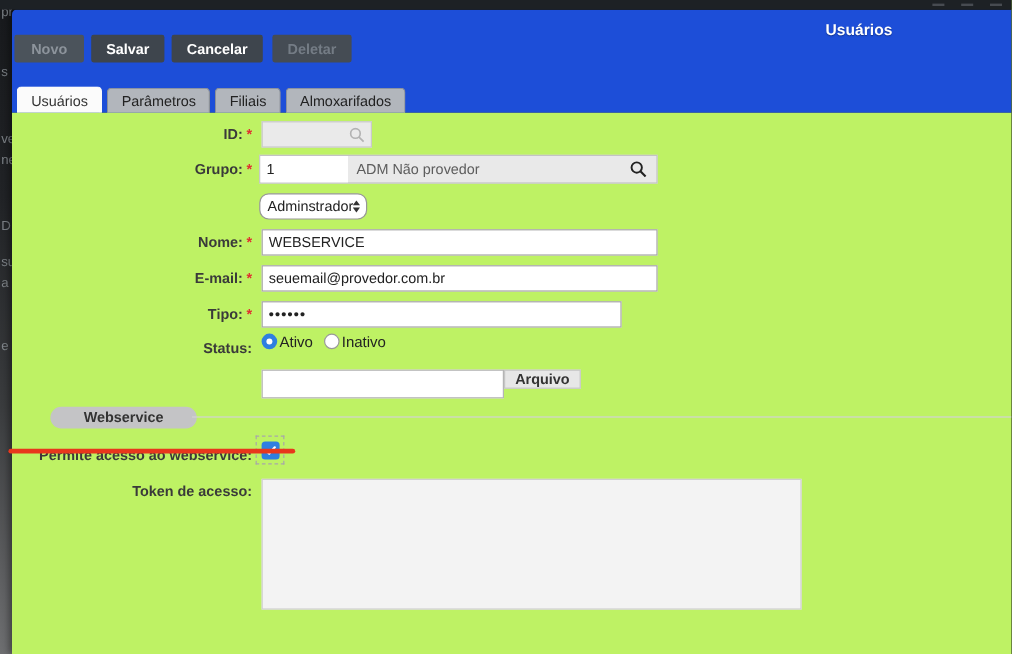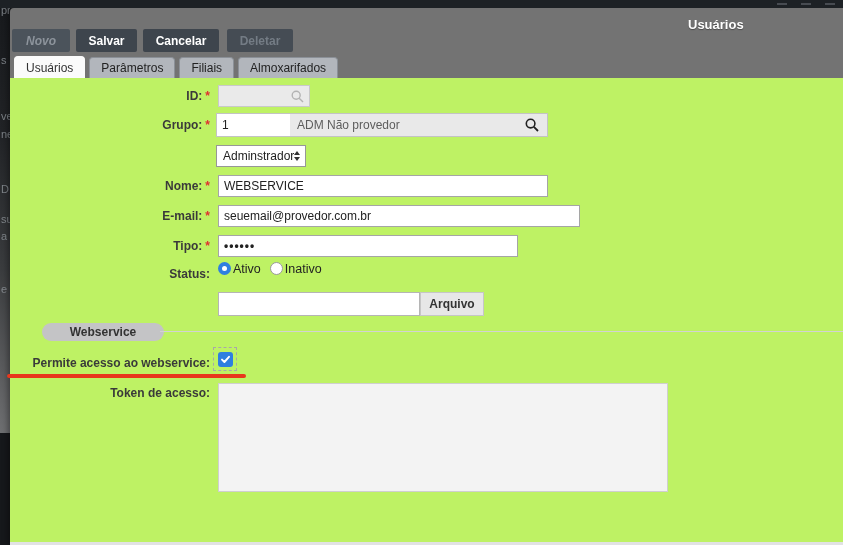--- a/index.html
+++ b/index.html
@@ -12,21 +12,21 @@
     color:#333;
   }
 
   
   .topbar { position:absolute; left:0; top:0; width:843px; height:8px; background:#1d2125; z-index:5; }
   .topbar .glyphs { position:absolute; right:8px; top:3px; display:flex; gap:14px; }
   .topbar .glyphs i { display:block; width:10px; height:2px; background:#6a7077; opacity:.55; }
 
   
   .left-strip {
-    position:absolute; left:0; top:0; width:10px; height:433px;
+    position:absolute; left:0; top:0; width:10px; height:545px;
     background:linear-gradient(180deg,#17191c 0%, #212326 30%, #3a3c3e 62%, #5a5b5d 85%, #6e6f71 100%);
     overflow:hidden; z-index:1;
   }
   .left-strip span {
     position:absolute; left:1px; color:#9aa0a6; font-size:11px; opacity:.75; white-space:nowrap;
   }
   .left-strip span:nth-of-type(1){ top:4px; }
   .left-strip span:nth-of-type(2){ top:54px; }
   .left-strip span:nth-of-type(3){ top:110px; }
   .left-strip span:nth-of-type(4){ top:128px; }
@@ -35,31 +35,31 @@
   .left-strip span:nth-of-type(7){ top:213px; }
   .left-strip span:nth-of-type(8){ top:230px; }
   .left-strip span:nth-of-type(9){ top:283px; }
 
   
   .panel {
     position:absolute; left:10px; top:8px; width:833px; height:537px;
     border-radius:4px 0 0 0; overflow:hidden; z-index:3;
     box-shadow:-2px 0 6px rgba(0,0,0,.4);
   }
-  .panel-header { position:relative; height:70px; background:#737373; }
+  .panel-header { position:relative; height:86px; background:#1d4ed8; }
   .panel-title {
     position:absolute; left:678px; top:9px; color:#fff; font-weight:bold; font-size:13px;
     text-shadow:0 1px 1px rgba(0,0,0,.35);
   }
   .toolbar { position:absolute; left:2px; top:21px; display:flex; }
   .toolbar button {
     height:23px; border:none; border-radius:2px; font-family:inherit;
     font-size:12px; font-weight:bold; padding:0 10px; cursor:pointer;
   }
-  .btn-novo    { min-width:58px; background:#4b535b; color:#8d949c; margin-right:6px; cursor:default;font-style:italic; }
+  .btn-novo    { min-width:58px; background:#4b535b; color:#8d949c; margin-right:6px; cursor:default; }
   .btn-salvar  { min-width:61px; background:#3e454d; color:#ffffff; margin-right:6px; }
   .btn-cancelar{ min-width:76px; background:#3e454d; color:#ffffff; margin-right:8px; }
   .btn-deletar { min-width:66px; background:#454c54; color:#747c85; cursor:default; }
 
   .tabs { position:absolute; left:4px; bottom:0; display:flex; gap:4px; align-items:flex-end; }
   .tab {
     height:21px; padding:0 11px; display:flex; align-items:center;
     font-size:12px; color:#222; background:#b2b6bc;
     border:1px solid #8b9097; border-bottom:none; border-radius:4px 4px 0 0; cursor:pointer;
   }
@@ -86,38 +86,38 @@
   
   .grupo-wrap { position:absolute; left:206px; top:35px; width:332px; height:24px;
     background:#e9e9e9; border:1px solid #c3c3c3; display:flex; align-items:center; }
   .grupo-wrap input { width:73px; height:100%; border:none; background:#fff; padding:0 5px;
     font-family:inherit; font-size:12px; color:#222; }
   .grupo-desc { flex:1; color:#5d5d5d; font-size:12px; padding-left:7px; }
   .grupo-wrap .mag { margin-right:8px; }
 
   
   .selbox { position:absolute; left:206px; top:67px; width:90px; height:22px;
-    border:1px solid #979797; border-radius:0; background:#fff;
+    border:1px solid #979797; border-radius:8px; background:#fff;
     display:flex; align-items:center; justify-content:space-between; padding:0 6px; cursor:pointer; }
   .selbox .sel-text { font-size:12px; color:#222; }
   .arrows { display:flex; flex-direction:column; gap:2px; }
   .arrows i { display:block; width:0; height:0; border-left:3.5px solid transparent; border-right:3.5px solid transparent; }
   .arrows i.up   { border-bottom:4px solid #333; }
   .arrows i.down { border-top:4px solid #333; }
 
   
   .status-group { position:absolute; left:208px; top:184px; display:flex; align-items:flex-start; }
   .radio { width:13px; height:13px; border-radius:50%; position:relative; margin-right:2px; cursor:pointer; }
   .radio.checked { background:#2f7fe0; }
   .radio.checked::after { content:""; position:absolute; left:4px; top:4px; width:5px; height:5px; border-radius:50%; background:#fff; }
   .radio.unchecked { background:#fff; border:1px solid #9a9a9a; }
   .radio-label { font-size:12.5px; color:#222; margin-right:9px; }
 
   
-  .file-btn { position:absolute; left:410px; top:214px; width:64px; height:24px;
+  .file-btn { position:absolute; left:410px; top:214px; width:64px; height:16px;
     background:#e7e7e7; border:1px solid #c6c6c6; font-family:inherit; font-weight:bold;
     font-size:12px; color:#333; cursor:pointer; }
 
   
   .section-pill { position:absolute; left:32px; top:245px; width:122px; height:18px;
     background:#c4c4c6; border-radius:9px; display:flex; align-items:center; justify-content:center;
     font-weight:bold; font-size:12px; color:#333; }
   .section-line { position:absolute; left:150px; right:0; top:253px; height:1px; background:#d2d2d4; }
 
   
@@ -211,21 +211,21 @@
     </div>
 
     <div class="flabel" style="top:101px;">
       <span>Nome:</span><span class="req">*</span>
     </div>
     <input class="tinput" style="top: 97px; width: 330px;" value="WEBSERVICE">
 
     <div class="flabel" style="top:131px;">
       <span>E-mail:</span><span class="req">*</span>
     </div>
-    <input class="tinput" style="top: 127px; width: 362px;" value="seuemail@provedor.com.br">
+    <input class="tinput" style="top: 127px; width: 330px;" value="seuemail@provedor.com.br">
 
     <div class="flabel" style="top:161px;">
       <span>Tipo:</span><span class="req">*</span>
     </div>
     <input class="tinput" style="top: 157px; width: 300px; font-weight: bold; letter-spacing: 1px;" value="••••••">
 
     <div class="flabel" style="top:189px;">
       <span>Status:</span>
     </div>
     <div class="status-group">

